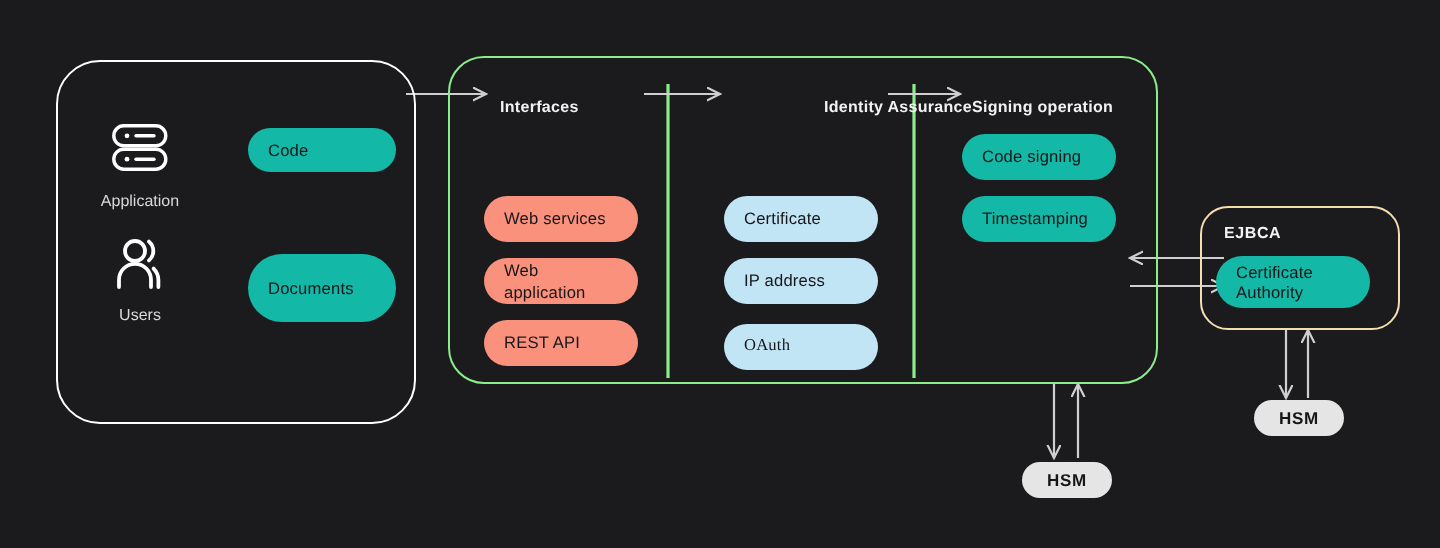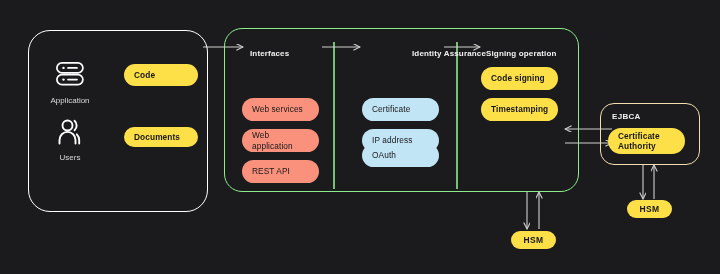--- a/index.html
+++ b/index.html
@@ -48,25 +48,25 @@
     box-sizing: border-box;
     display: flex;
     align-items: center;
     border-radius: 999px;
     color: #17171a;
     font-size: 8.3px;
     line-height: 1.22;
     padding: 0 10px;
     letter-spacing: .1px;
   }
-  .pill.orange  { background: #fde047; font-weight: bold; }
+  .pill.orange  { background: #14b8a6; }
   .pill.salmon  { background: #f9917c; }
   .pill.blue    { background: #c2e5f6; }
   .pill.green   {
-    background: #fde047;
+    background: #e5e5e5;
     justify-content: center;
     font-weight: bold;
     font-size: 8.5px;
     letter-spacing: .4px;
     padding: 0;
   }
   
   .col-head {
     position: absolute;
     color: #f2f2f2;
@@ -167,38 +167,38 @@
   </svg>
 
   <div class="panel panel-client"></div>
   <div class="panel panel-core"></div>
   <div class="panel panel-ejbca"></div>
 
   <div class="icon-label" style="left:40px; top:96px; width:60px;">Application</div>
   <div class="icon-label" style="left:40px; top:153px; width:60px;">Users</div>
 
   <div class="pill orange" style="left:124px; top:64px; width:74px; height:22px;">Code</div>
-  <div class="pill orange" style="left:124px; top:127px; width:74px; height:20px;">Documents</div>
+  <div class="pill orange" style="left:124px; top:127px; width:74px; height:34px;">Documents</div>
 
   <div class="col-head" style="left:250px; top:49px;">Interfaces</div>
   <div class="col-head" style="left:368px; top:49px;padding-left:44px;">Identity Assurance</div>
   <div class="col-head" style="left:486px; top:49px;">Signing operation</div>
 
   <div class="pill salmon" style="left:242px; top:98px; width:77px; height:23px;">Web services</div>
   <div class="pill salmon" style="left:242px; top:129px; width:77px; height:23px;">
     <span>
       <span>Web</span><br>
       <span>application</span>
     </span>
   </div>
   <div class="pill salmon" style="left:242px; top:160px; width:77px; height:23px;">REST API</div>
 
   <div class="pill blue" style="left:362px; top:98px; width:77px; height:23px;">Certificate</div>
   <div class="pill blue" style="left:362px; top:129px; width:77px; height:23px;">IP address</div>
-  <div class="pill blue" style="left:362px; top:144px; width:77px; height:23px;">OAuth</div>
+  <div class="pill blue" style="left:362px; top:162px; width:77px; height:23px;font-family:Liberation Serif, serif;">OAuth</div>
 
   <div class="pill orange" style="left:481px; top:67px; width:77px; height:23px;">Code signing</div>
   <div class="pill orange" style="left:481px; top:98px; width:77px; height:23px;">Timestamping</div>
 
   <div class="box-title" style="left:612px; top:112px;">EJBCA</div>
   <div class="pill orange" style="left:608px; top:128px; width:77px; height:26px;">
     <span>
       <span>Certificate</span><br>
       <span>Authority</span>
     </span>

